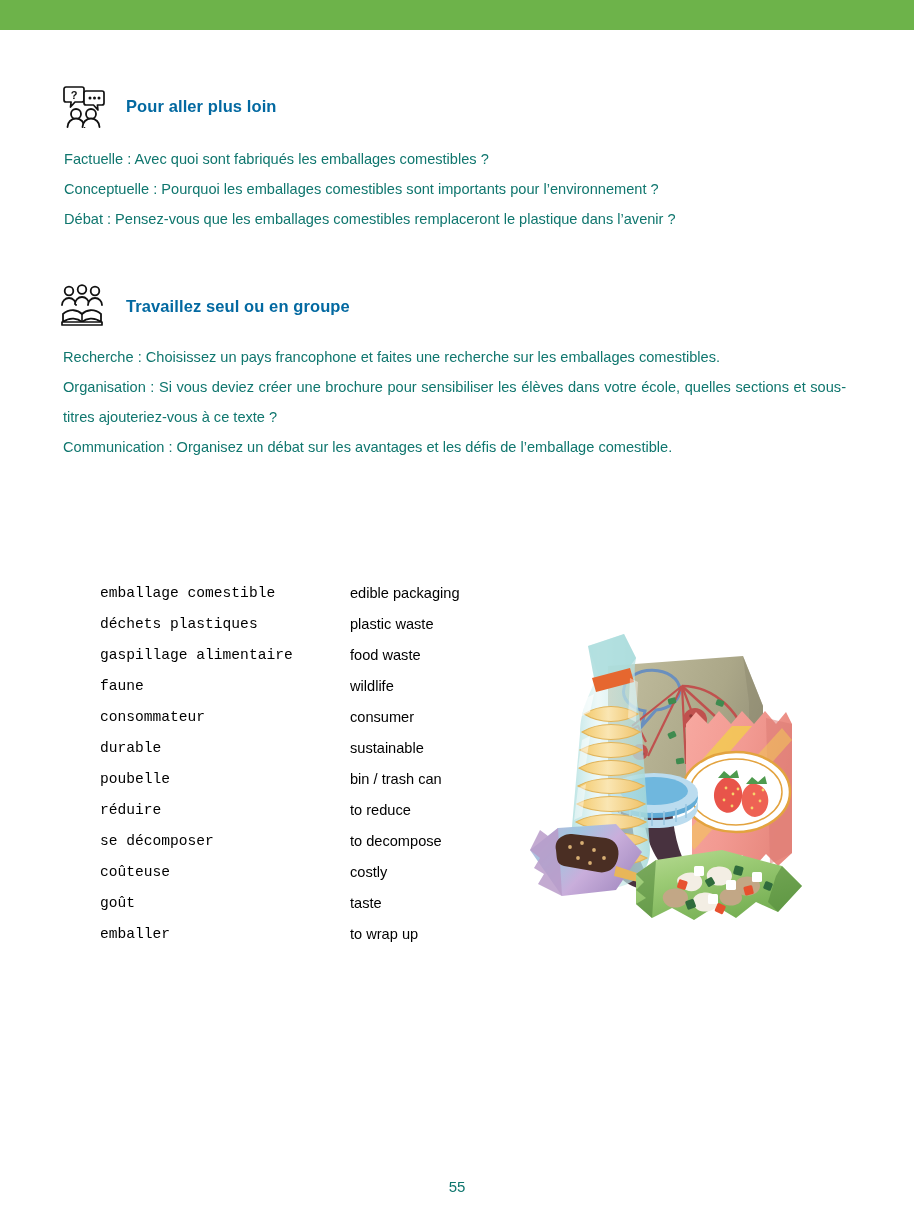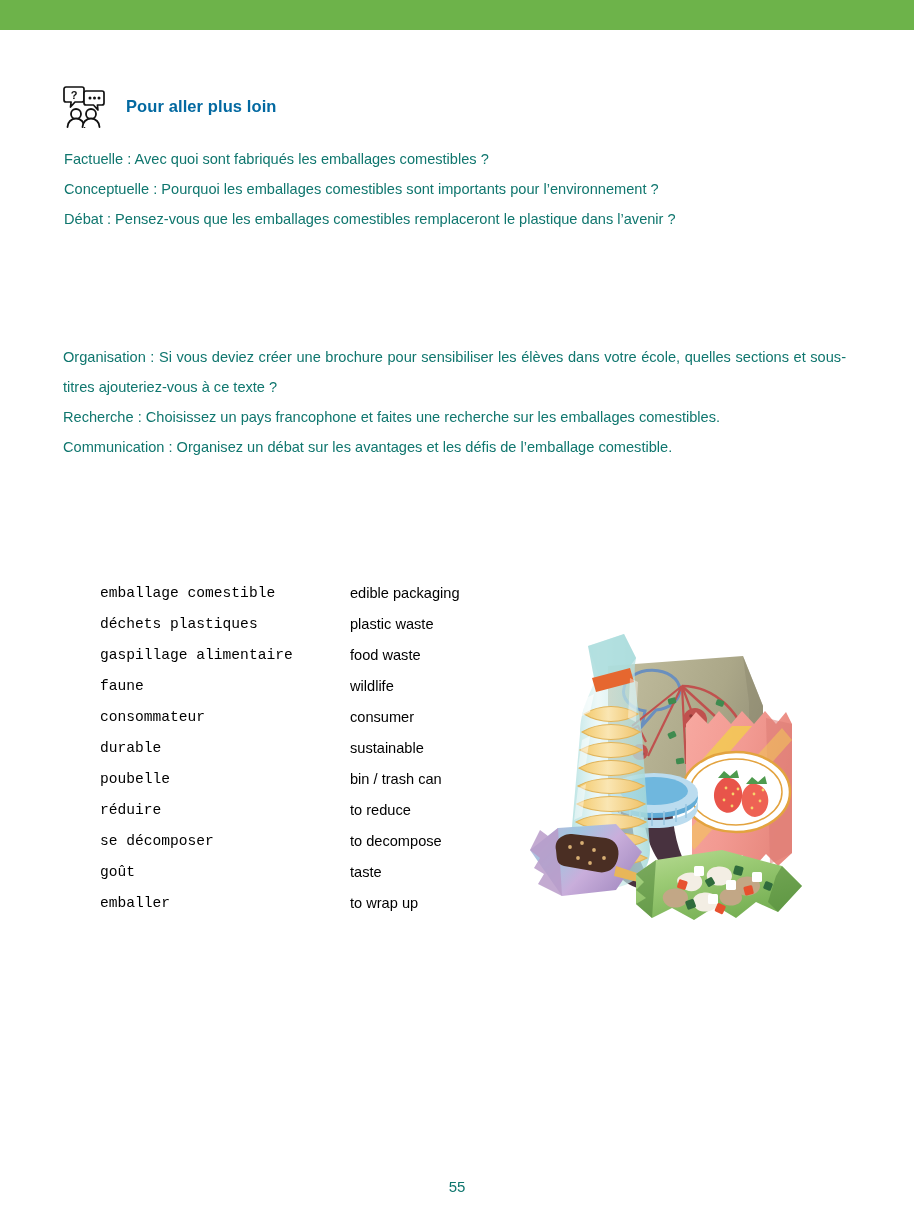--- a/index.html
+++ b/index.html
@@ -149,24 +149,43 @@
     </span>
     <span class="head-title">Pour aller plus loin</span>
   </div>
 
   <div class="para-block" id="block-pour">
     <span class="line">Factuelle : Avec quoi sont fabriqués les emballages comestibles ?</span>
     <span class="line">Conceptuelle : Pourquoi les emballages comestibles sont importants pour l’environnement ?</span>
     <span class="line">Débat : Pensez-vous que les emballages comestibles remplaceront le plastique dans l’avenir ?</span>
   </div>
 
+  <div class="section-head" id="head-travail">
+    <span class="icon">
+      <svg viewBox="0 0 46 44" width="46" height="44" xmlns="http://www.w3.org/2000/svg">
+
+        <circle cx="9" cy="7" r="4.3" fill="#ffffff" stroke="#111111" stroke-width="1.8"></circle>
+        <circle cx="22" cy="5.5" r="4.3" fill="#ffffff" stroke="#111111" stroke-width="1.8"></circle>
+        <circle cx="35" cy="7" r="4.3" fill="#ffffff" stroke="#111111" stroke-width="1.8"></circle>
+
+        <path d="M2 21 a7 7 0 0 1 14 0" fill="#ffffff" stroke="#111111" stroke-width="1.8" stroke-linecap="round"></path>
+        <path d="M15 20 a7 7 0 0 1 14 0" fill="#ffffff" stroke="#111111" stroke-width="1.8" stroke-linecap="round"></path>
+        <path d="M28 21 a7 7 0 0 1 14 0" fill="#ffffff" stroke="#111111" stroke-width="1.8" stroke-linecap="round"></path>
+
+        <path d="M3 30 C10 24 18 26 22 30 C26 26 34 24 41 30 L41 38 C34 32.5 26 34.5 22 38 C18 34.5 10 32.5 3 38 Z" fill="#ffffff" stroke="#111111" stroke-width="1.8" stroke-linejoin="round"></path>
+        <line x1="22" y1="30" x2="22" y2="38" stroke="#111111" stroke-width="1.6"></line>
+        <path d="M2 38 L42 38 L42 41 L2 41 Z" fill="#ffffff" stroke="#111111" stroke-width="1.7" stroke-linejoin="round"></path>
+      </svg>
+    </span>
+    <span class="head-title">Travaillez seul ou en groupe</span>
+  </div>
 
   <div class="para-block" id="block-travail">
+    <span class="line">Recherche : Choisissez un pays francophone et faites une recherche sur les emballages comestibles.</span>
     <span class="line">Organisation : Si vous deviez créer une brochure pour sensibiliser les élèves dans votre école, quelles sections et sous-titres ajouteriez-vous à ce texte ?</span>
-    <span class="line">Recherche : Choisissez un pays francophone et faites une recherche sur les emballages comestibles.</span>
     <span class="line">Communication : Organisez un débat sur les avantages et les défis de l’emballage comestible.</span>
   </div>
 
 
   <table id="vocab-table">
     <tbody>
       <tr>
         <td class="fr">emballage comestible</td>
         <td class="en">edible packaging</td>
       </tr>
@@ -194,20 +213,24 @@
         <td class="fr">poubelle</td>
         <td class="en">bin / trash can</td>
       </tr>
       <tr>
         <td class="fr">réduire</td>
         <td class="en">to reduce</td>
       </tr>
       <tr>
         <td class="fr">se décomposer</td>
         <td class="en">to decompose</td>
+      </tr>
+      <tr>
+        <td class="fr">coûteuse</td>
+        <td class="en">costly</td>
       </tr>
       <tr>
         <td class="fr">goût</td>
         <td class="en">taste</td>
       </tr>
       <tr>
         <td class="fr">emballer</td>
         <td class="en">to wrap up</td>
       </tr>
     </tbody>

